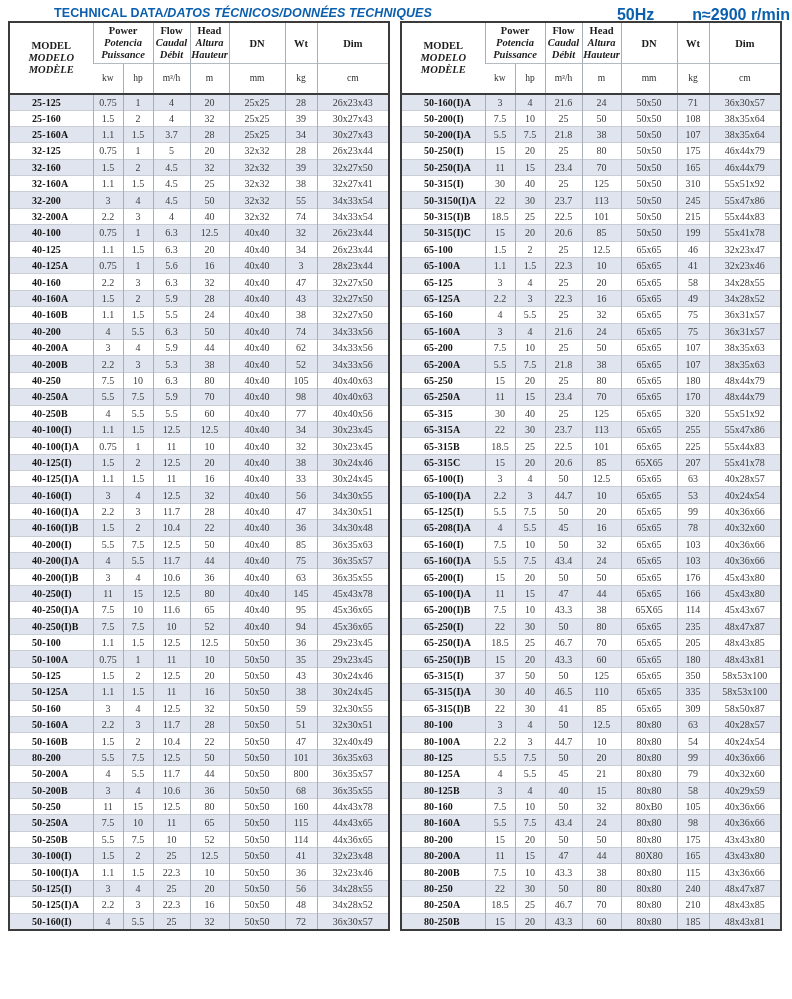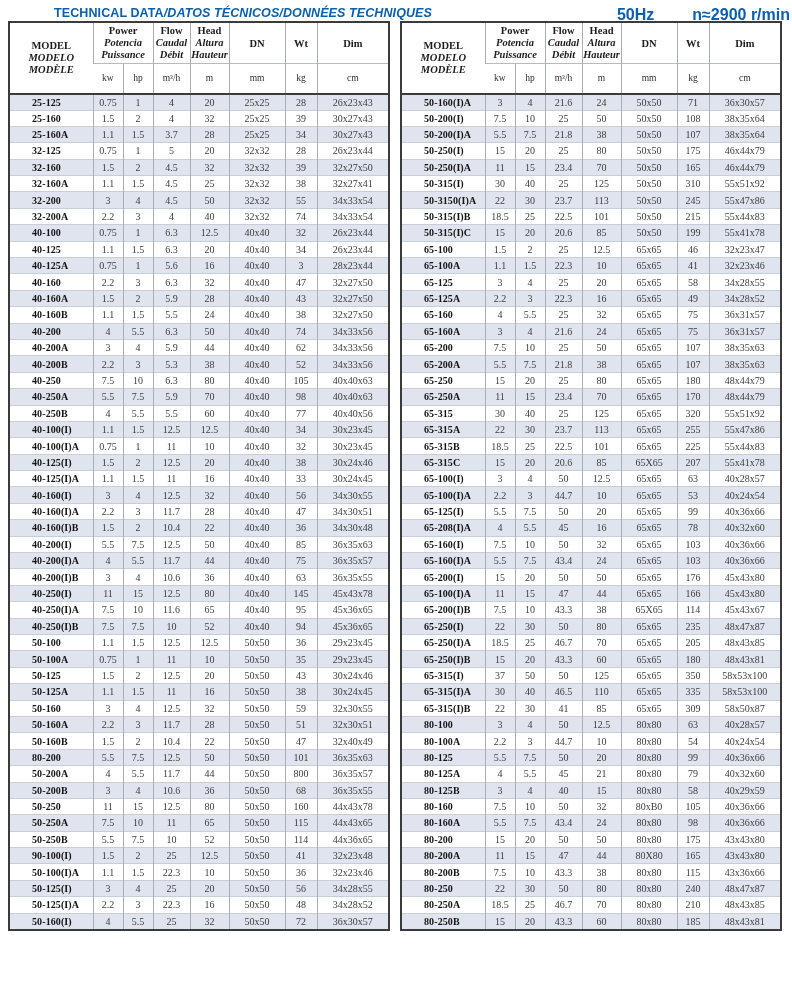--- a/index.html
+++ b/index.html
@@ -580,21 +580,21 @@
             <td class="model">50-250B</td>
             <td>5.5</td>
             <td>7.5</td>
             <td>10</td>
             <td>52</td>
             <td>50x50</td>
             <td>114</td>
             <td>44x36x65</td>
           </tr>
           <tr class="shade">
-            <td class="model">90-100(I)</td>
+            <td class="model">30-100(I)</td>
             <td>1.5</td>
             <td>2</td>
             <td>25</td>
             <td>12.5</td>
             <td>50x50</td>
             <td>41</td>
             <td>32x23x48</td>
           </tr>
           <tr>
             <td class="model">50-100(I)A</td>

